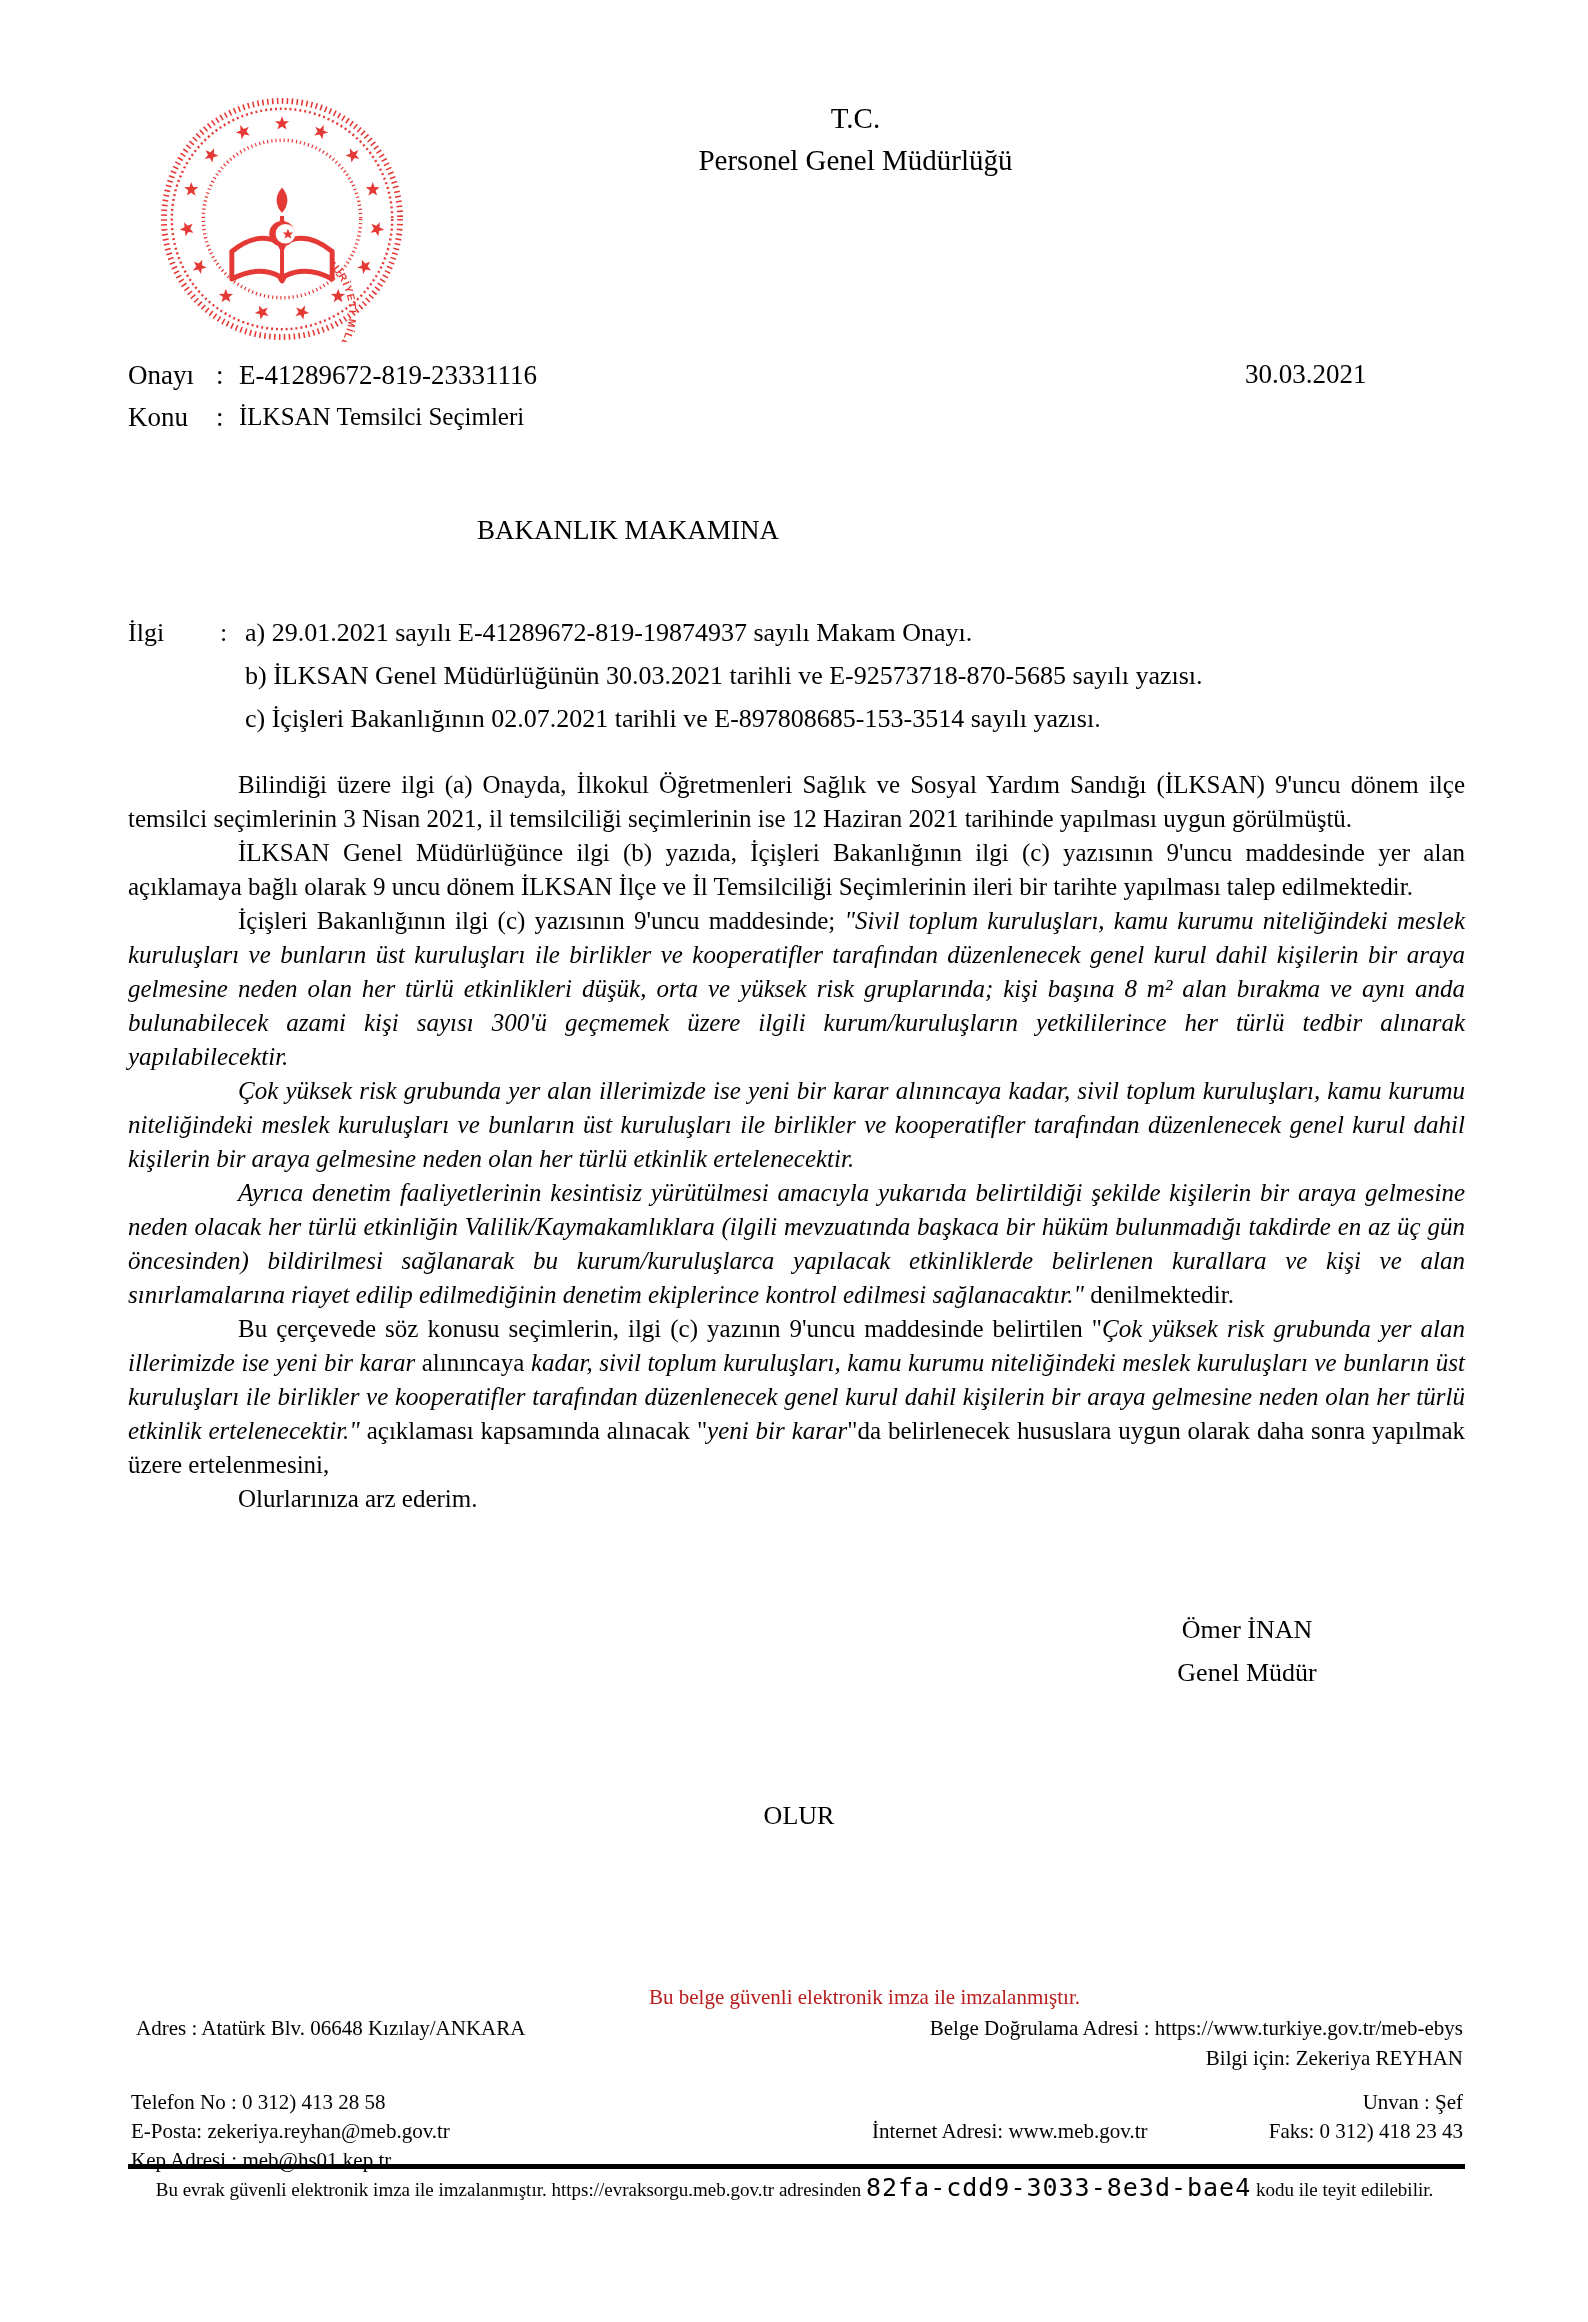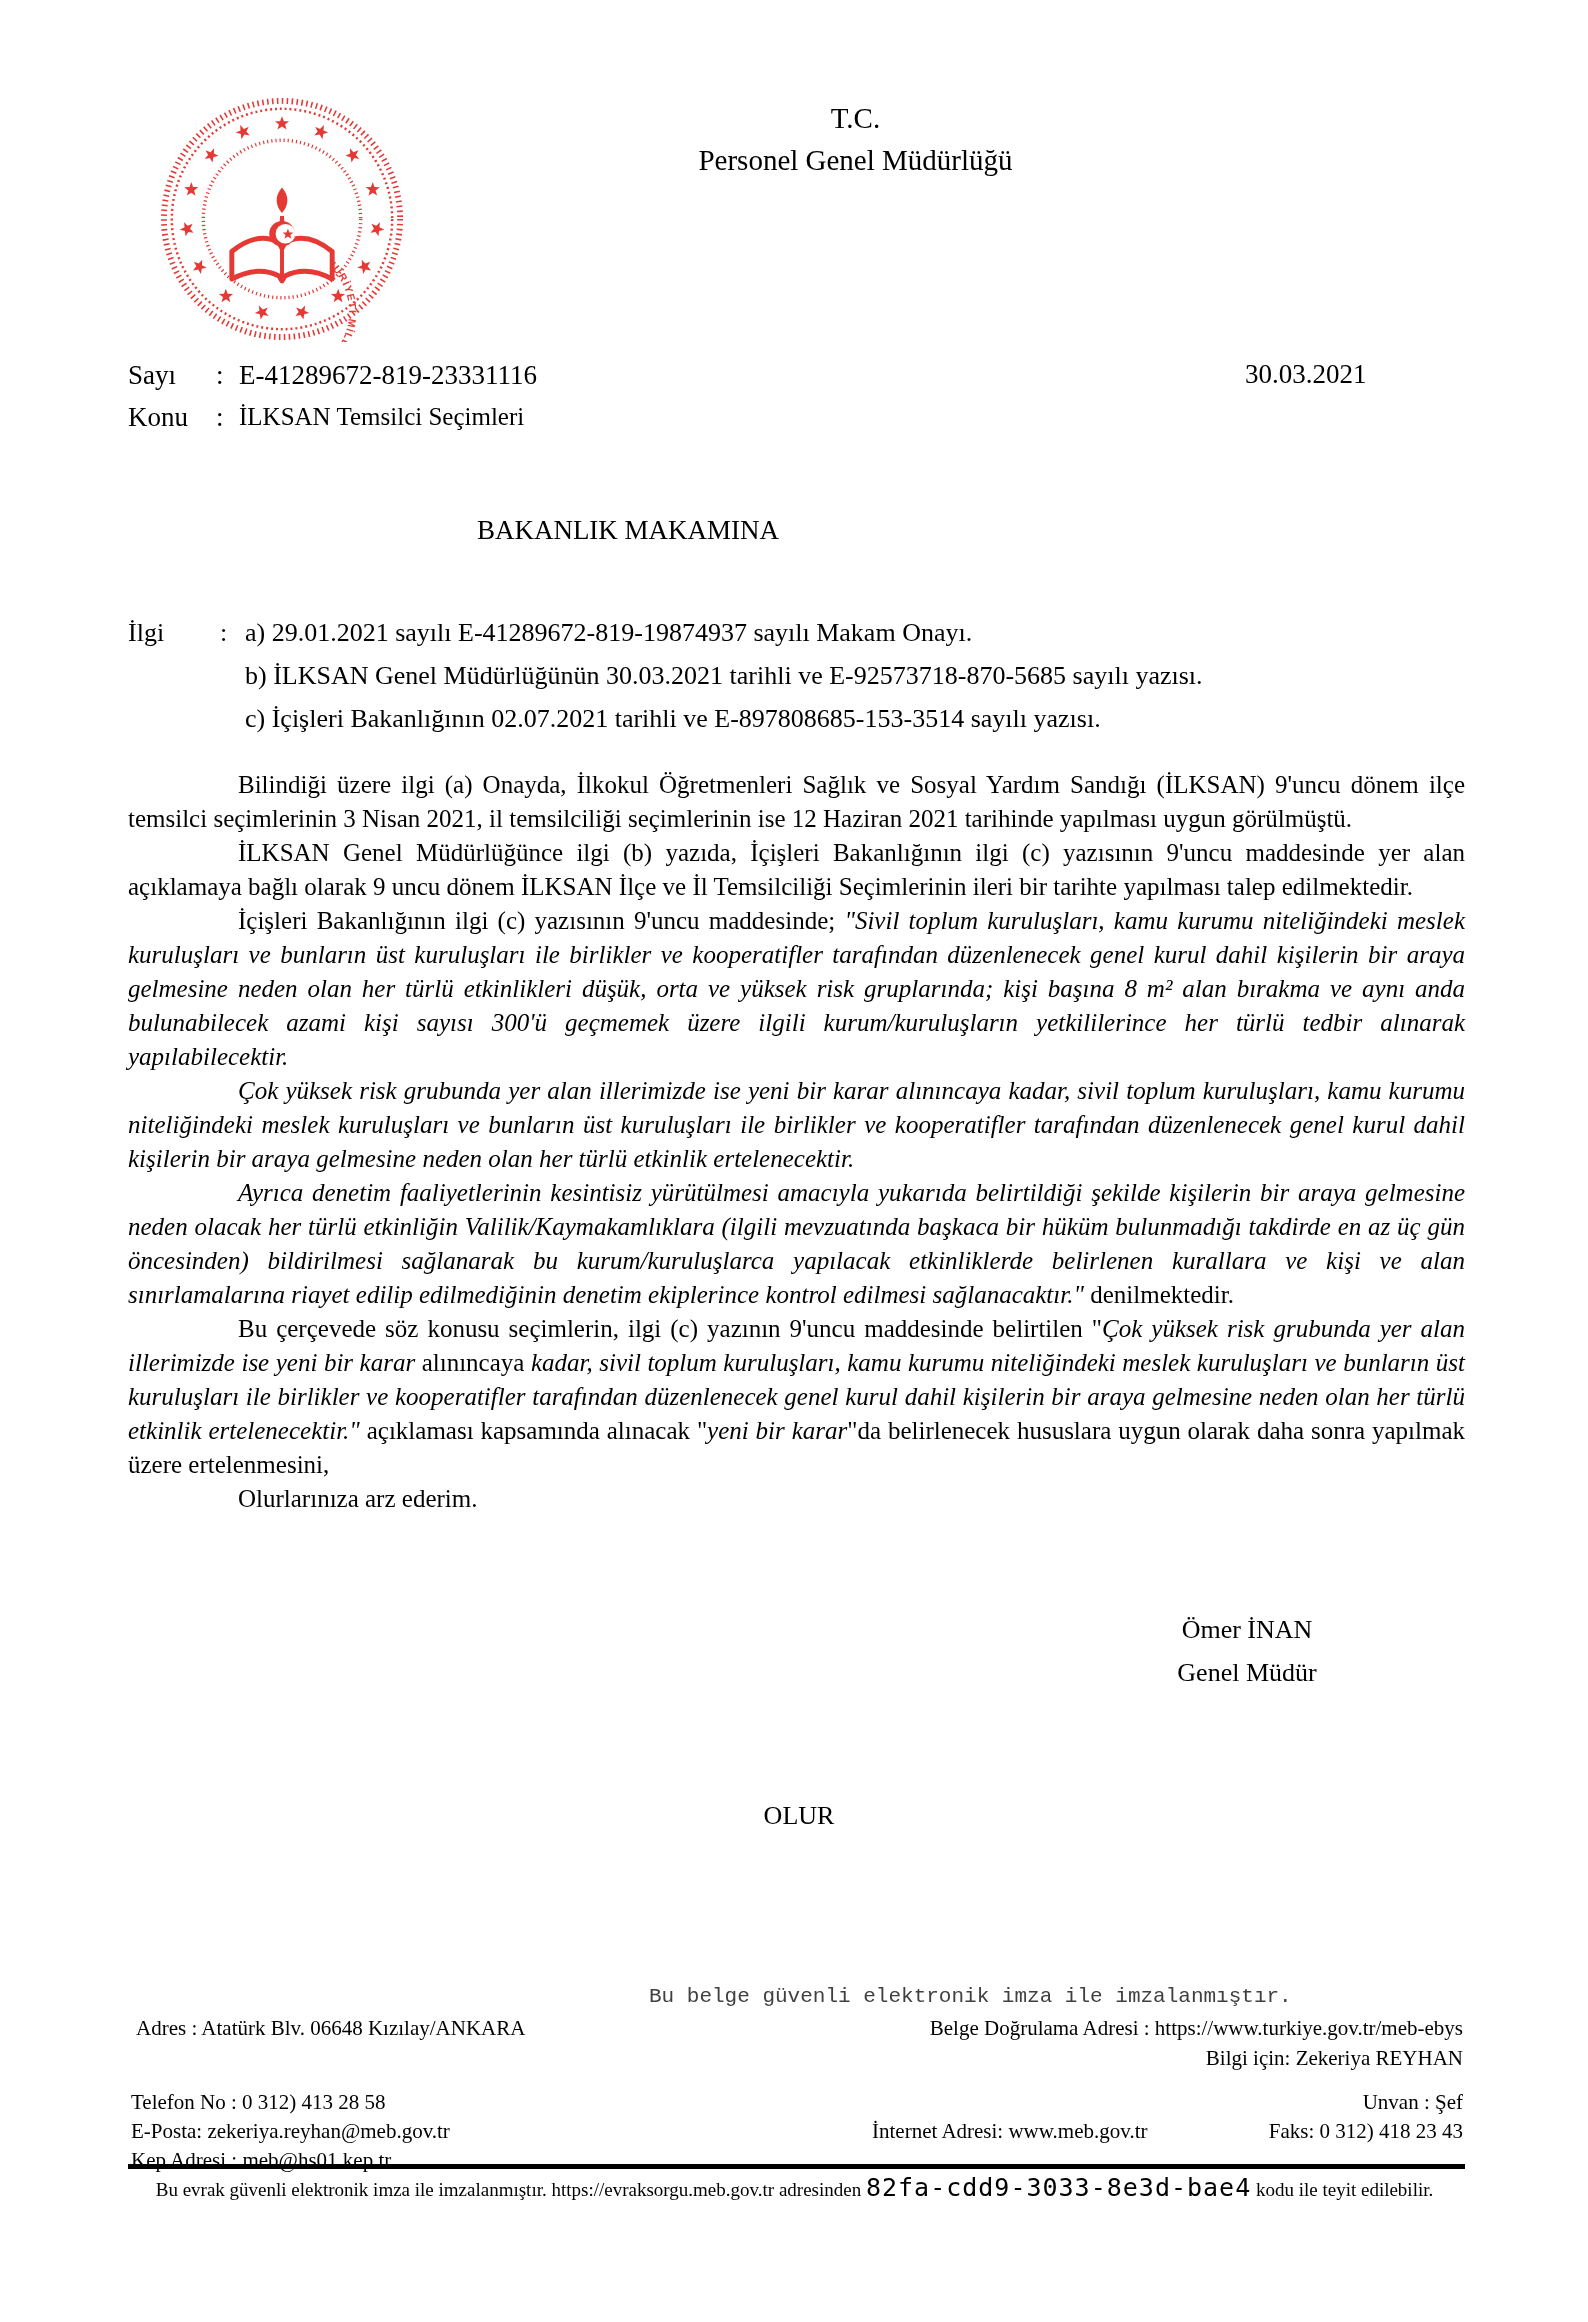--- a/index.html
+++ b/index.html
@@ -44,21 +44,21 @@
   .body-text p { text-indent: 110px; margin: 0; }
   .body-text .it { font-style: italic; }
 
   
   .signature { position: absolute; left: 1033px; top: 1608px; width: 428px; text-align: center; font-size: 26px; line-height: 43px; }
   .approval  { position: absolute; left: 554px;  top: 1796px; width: 490px; text-align: center; font-size: 26px; line-height: 39px; }
 
   
   .footer { position: absolute; left: 0; top: 0; width: 1589px; height: 2323px; font-size: 21px; pointer-events: none; }
   .footer .abs { position: absolute; white-space: nowrap; }
-  .signed-notice { color: #404040; font-family: Liberation Mono, monospace; }
+  .signed-notice { color: #b91c1c; }
   .thick-line { position: absolute; left: 128px; top: 2164px; width: 1337px; height: 4.8px; background: #000; }
   .verify-line { position: absolute; left: 0; top: 2173px; width: 1589px; text-align: center; font-size: 19px; }
   .verify-line .code { font-family: "DejaVu Sans Mono", monospace; font-size: 25px; letter-spacing: 1px; }
 </style>
 </head>
 <body>
 
 <div class="page">
 
   <div class="seal">
@@ -112,21 +112,21 @@
     </svg>
   </div>
 
   <div class="header-text">
     <div class="h1">T.C.</div>
     <div class="h3">Personel Genel Müdürlüğü</div>
   </div>
 
   <div class="meta">
     <div class="meta-row">
-      <span>Sayı</span>
+      <span>Onayı</span>
       <span class="colon">:</span>
       <span>E-41289672-819-23331116</span>
     </div>
     <div class="meta-row">
       <span>Konu</span>
       <span class="colon">:</span>
       <span style="font-size:25px">İLKSAN Temsilci Seçimleri</span>
     </div>
   </div>
   <div class="doc-date">30.03.2021</div>

